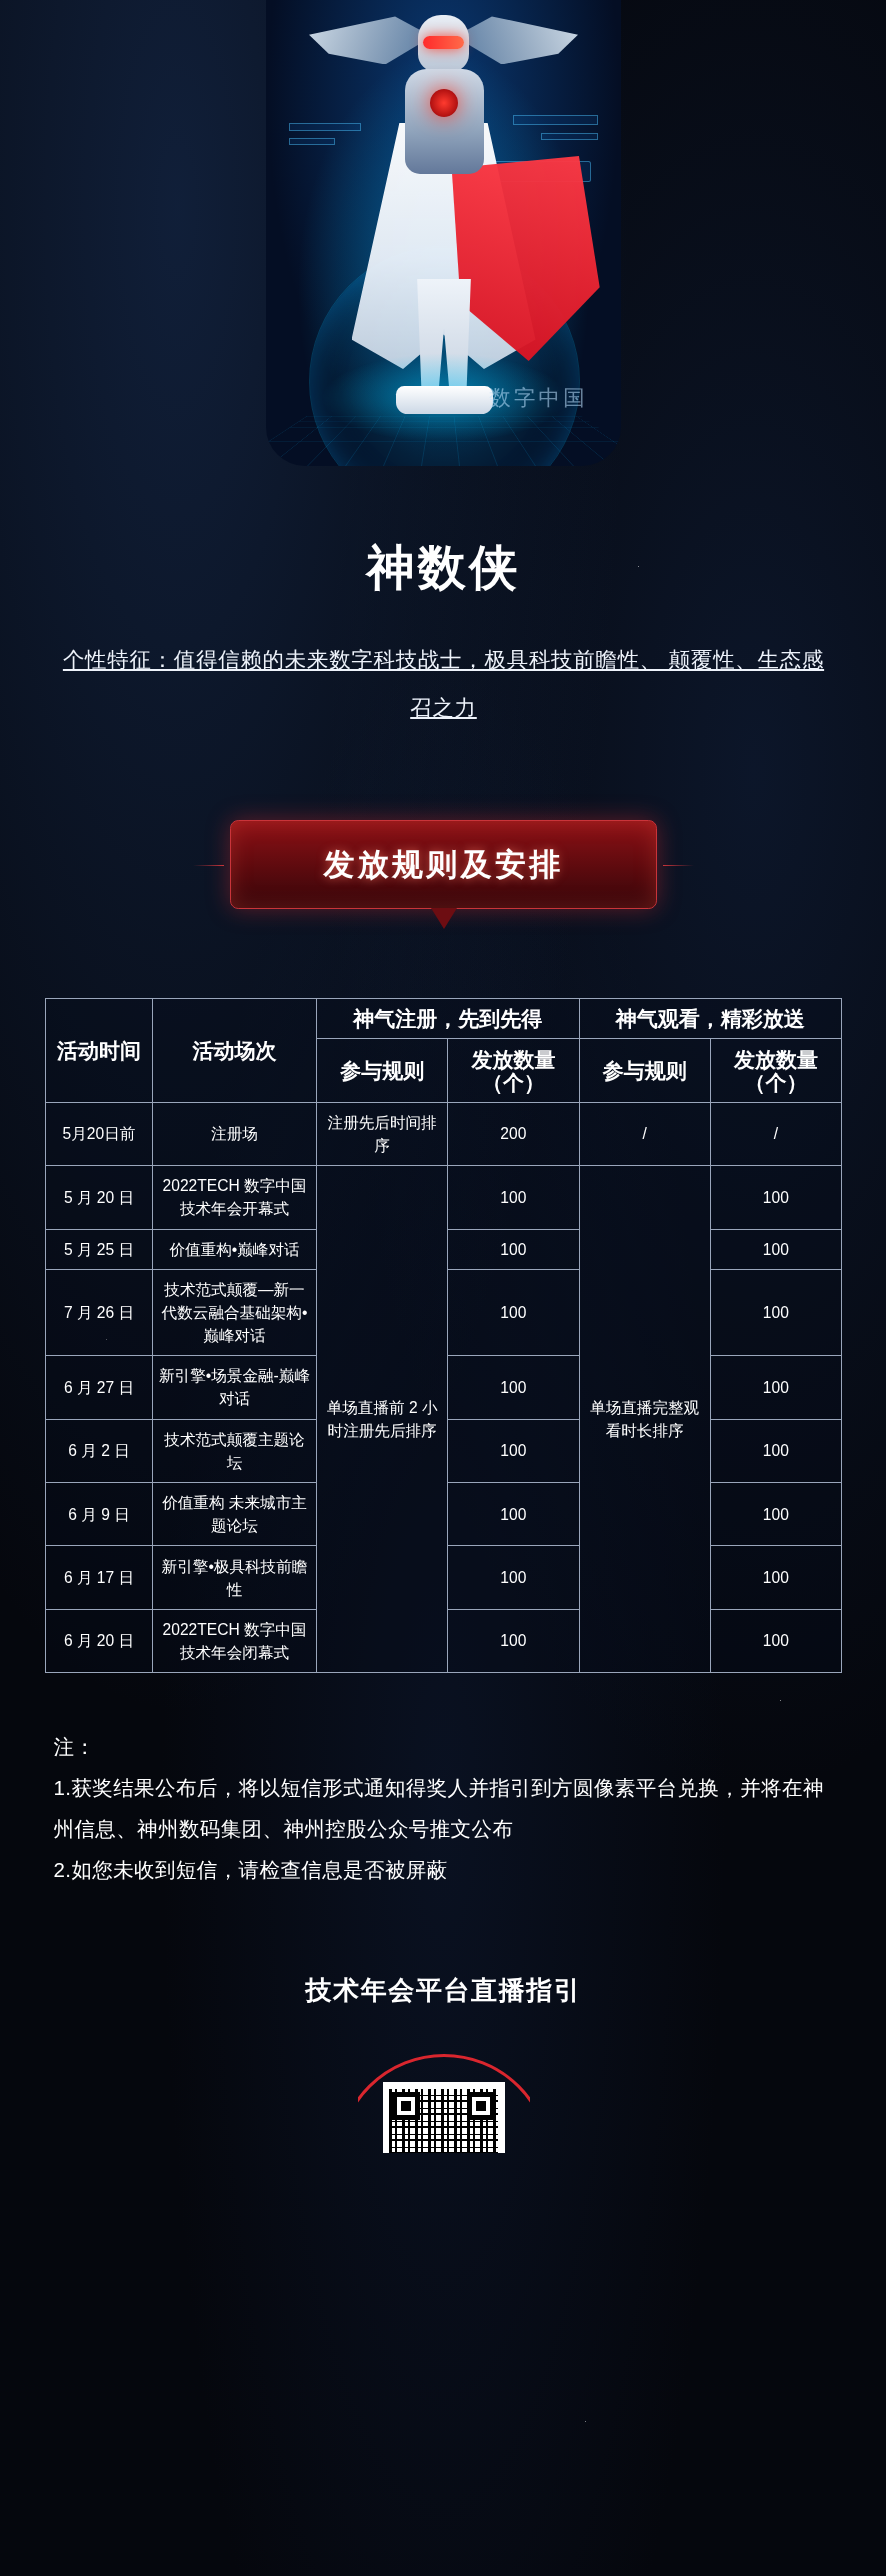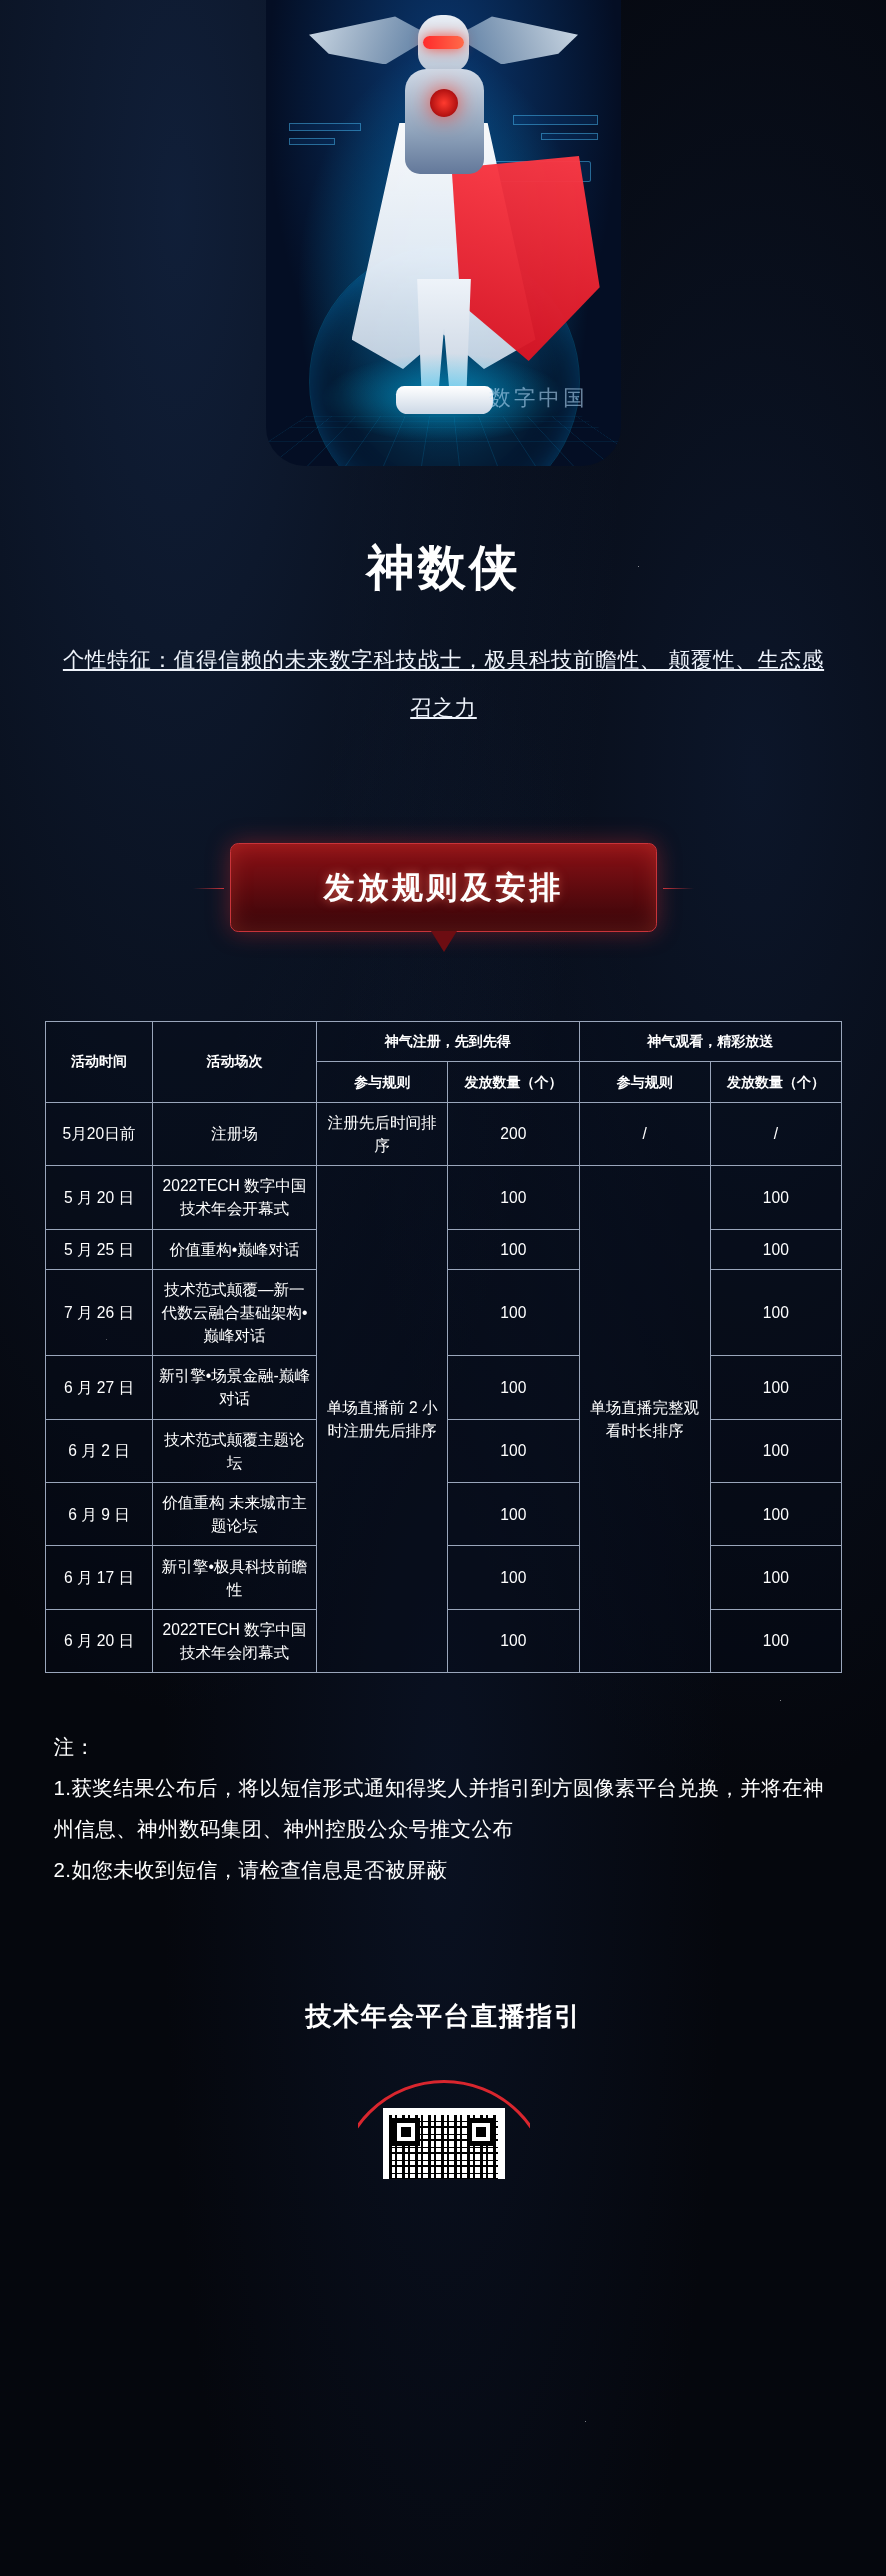--- a/index.html
+++ b/index.html
@@ -202,21 +202,21 @@
     text-align: center;
     font-size: 21.4px;
     line-height: 48px;
     color: #eef3fb;
     letter-spacing: 0.8px;
     text-decoration: underline;
   }
 
   
   .banner-wrap {
-    margin-top: 111px;
+    margin-top: 88px;
     display: flex;
     justify-content: center;
     position: relative;
   }
   .banner {
     position: relative;
     width: 427px;
     height: 89px;
     border-radius: 8.2px;
     background: linear-gradient(180deg, #8d1116 0%, #5c0a0e 55%, #35060a 100%);
@@ -269,21 +269,21 @@
   table.schedule td, table.schedule th {
     border: 0.8px solid #9aa6bb;
     text-align: center;
     vertical-align: middle;
     color: #ffffff;
     font-size: 15.6px;
     line-height: 23px;
     padding: 8.2px 5px;
     font-weight: normal;
   }
-  table.schedule th { font-weight: bold; font-size: 14px; }
+  table.schedule th { font-weight: bold; font-size: 21px; }
   .th-group { font-weight: bold; font-size: 16.4px; }
   .col-date { width: 107px; font-weight: bold; }
   .col-session { width: 164px; font-weight: bold; }
   .col-rule { width: 123px; }
   .col-qty { width: 115px; }
   td.date-cell { font-weight: bold; font-size: 15.6px; }
   td.session-cell { font-weight: bold; font-size: 15px; line-height: 21.4px; }
 
   
   .notes {
@@ -291,21 +291,21 @@
     width: 780px;
     color: #ffffff;
     font-size: 20.5px;
     line-height: 41px;
     letter-spacing: 0.4px;
   }
   .notes .note-title { }
 
   
   .guide-title {
-    margin-top: 109px;
+    margin-top: 83px;
     text-align: center;
     font-size: 26px;
     font-weight: bold;
     letter-spacing: 1.6px;
     color: #ffffff;
   }
   .qr-wrap {
     margin: 46px auto 0;
     width: 172px;
     height: 99px;

